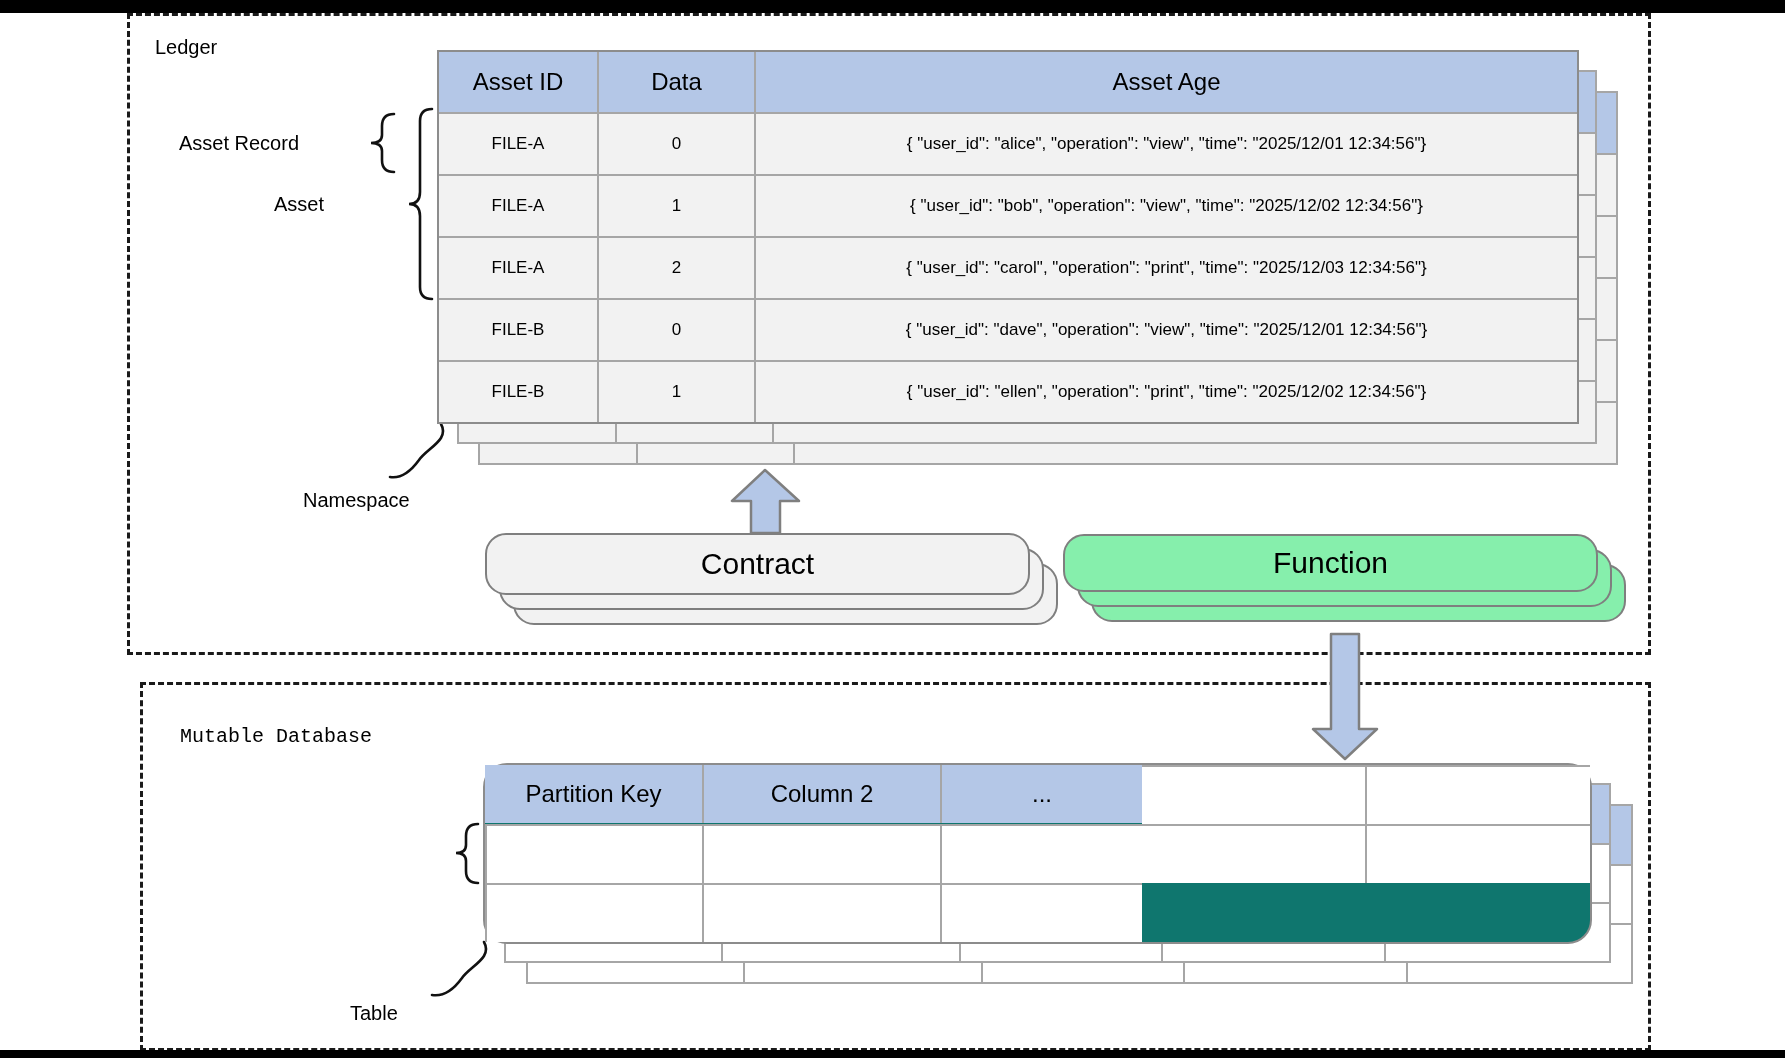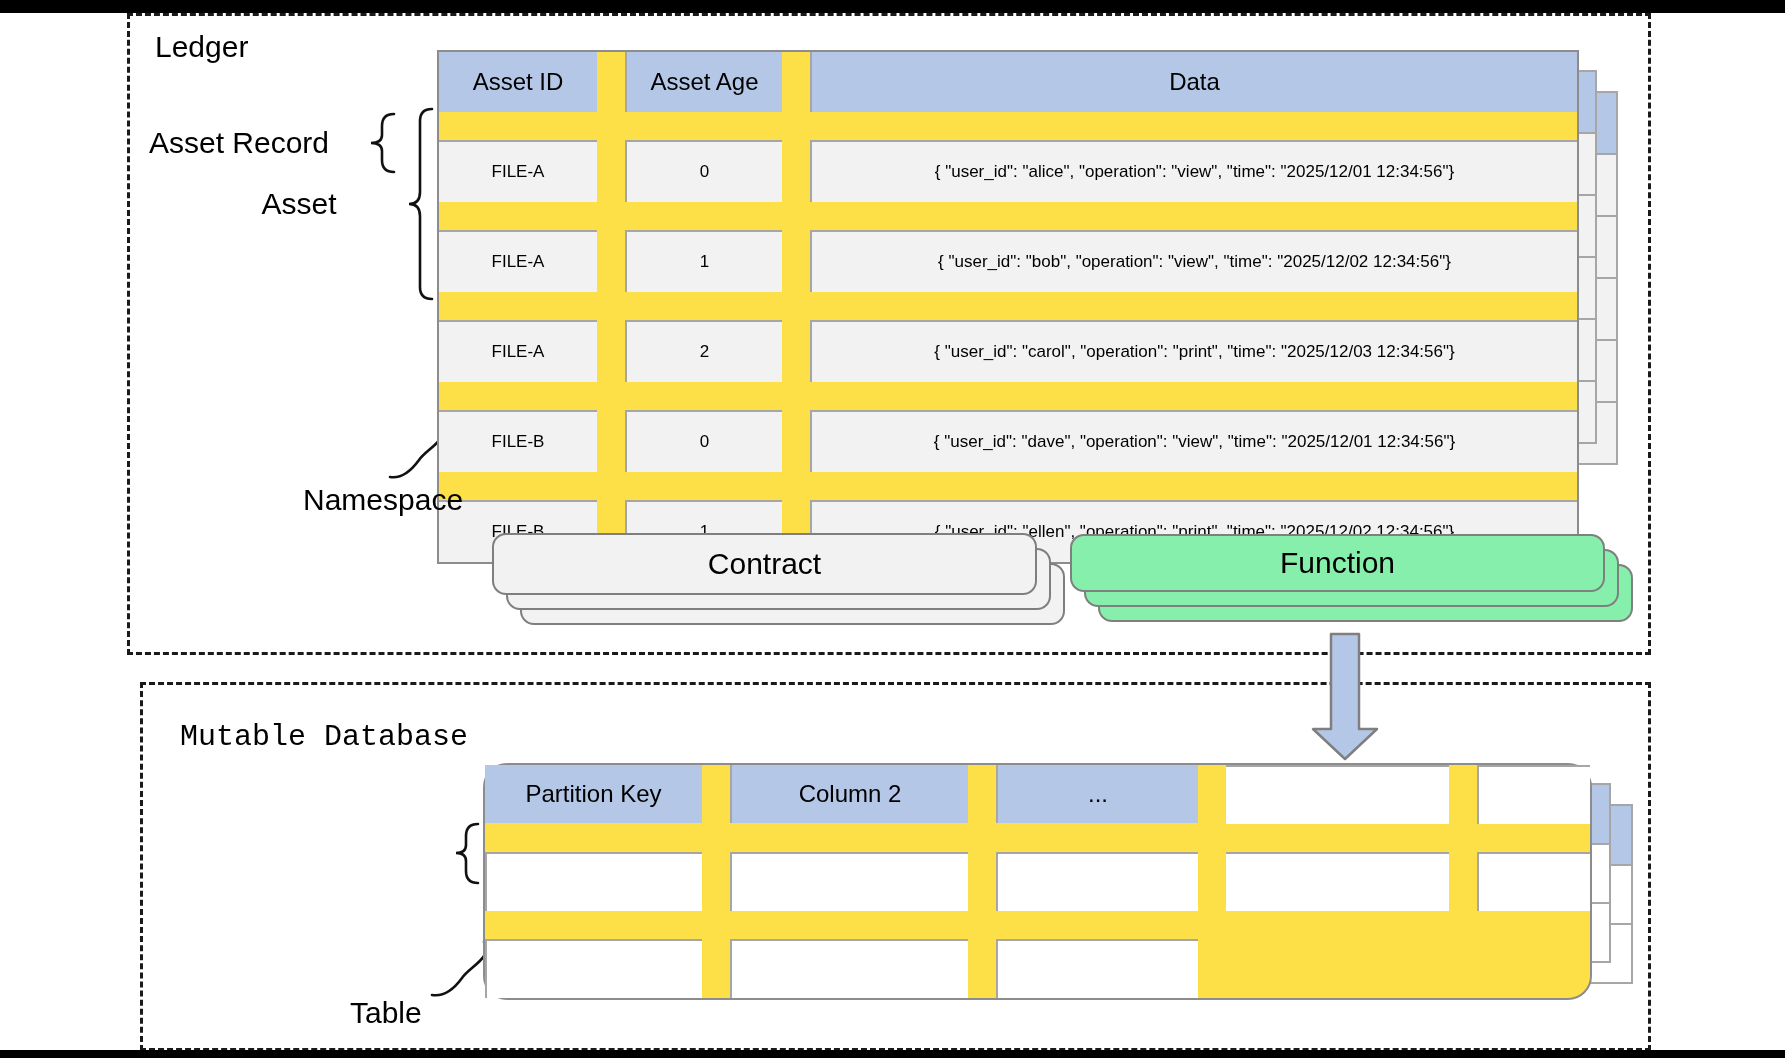--- a/index.html
+++ b/index.html
@@ -17,47 +17,47 @@
     font-family:"Liberation Sans", sans-serif;color:#000;
   }
   .bar{position:absolute;left:0;width:1785px;background:#000;z-index:6;}
   .bar.top{top:0;height:13px;}
   .bar.bottom{top:1050px;height:8px;}
 
   .dashed-box{position:absolute;border:3px dashed var(--dashed-border);background:transparent;z-index:1;}
   .ledger-box{left:127px;top:13px;width:1518px;height:636px;}
   .mutable-box{left:140px;top:682px;width:1505px;height:363px;}
 
-  .lbl{position:absolute;font-size:30px;line-height:34px;white-space:nowrap;z-index:4;}
+  .lbl{position:absolute;font-size:20px;line-height:34px;white-space:nowrap;z-index:4;}
   .lbl.right{text-align:center;}
 
   svg.overlay{position:absolute;left:0;top:0;z-index:2;}
   .sheet-body{fill:var(--sheet-grey);stroke:var(--grid-line);stroke-width:2;}
   .sheet-body.white{fill:#ffffff;}
   .sheet-head{fill:var(--header-blue);stroke:var(--grid-line);stroke-width:2;}
   .sheet-line{stroke:var(--grid-line);stroke-width:2;fill:none;}
   .arrow{fill:var(--arrow-blue);stroke:var(--box-border);stroke-width:2.5;stroke-linejoin:round;}
   .ink{fill:none;stroke:#111;stroke-width:2.6;stroke-linecap:round;}
 
   
-  .dtable{position:absolute;display:grid;border:2px solid var(--outer-border);z-index:3;background:#fde047;gap:28px;}
+  .dtable{position:absolute;display:grid;border:2px solid var(--outer-border);z-index:3;background:#0f766e;}
   .dtable .cell{display:flex;align-items:center;justify-content:center;overflow:hidden;white-space:nowrap;}
   .dtable .cell.cl{border-left:2px solid var(--grid-line);}
   .dtable .cell.rt{border-top:2px solid var(--grid-line);}
   .dtable .hcell{background:var(--header-blue);font-size:24px;}
   .ledger-table{left:437px;top:50px;width:1138px;grid-template-columns:158px 157px 1fr;}
   .ledger-table .hcell{height:60px;}
   .ledger-table .bcell{height:60px;background:var(--sheet-grey);font-size:17px;}
   .mutable-table{left:483px;top:763px;width:1105px;grid-template-columns:217px 238px 202px 223px 1fr;border-radius:24px;}
   .mutable-table .hcell{height:58px;}
   .mutable-table .bcell{height:57px;background:#ffffff;}
 
   
   .stack{position:absolute;z-index:3;}
-  .stack .layer{position:absolute;border:2px solid var(--box-border);border-radius:14px;margin-left:7px;}
+  .stack .layer{position:absolute;border:2px solid var(--box-border);border-radius:21px;}
   .stack .layer.l3{left:28px;top:30px;}
   .stack .layer.l2{left:14px;top:15px;}
   .stack .layer.main{left:0;top:0;display:flex;align-items:center;justify-content:center;font-size:30px;}
   .contract-stack{left:485px;top:533px;}
   .contract-stack .layer{width:541px;height:58px;background:var(--sheet-grey);}
   .function-stack{left:1063px;top:534px;}
   .function-stack .layer{width:531px;height:54px;background:#86efac;}
 </style>
 </head>
 <body>
@@ -131,22 +131,22 @@
 
   <div class="lbl" style="left:155px;top:30px;">Ledger</div>
   <div class="lbl right" style="left:120px;top:126px;width:238px;">Asset Record</div>
   <div class="lbl right" style="left:200px;top:187px;width:198px;">Asset</div>
   <div class="lbl" style="left:303px;top:483px;">Namespace</div>
   <div class="lbl" style="left:180px;top:720px;font-family:Liberation Mono, monospace;">Mutable Database</div>
   <div class="lbl" style="left:350px;top:996px;">Table</div>
 
   <div class="dtable ledger-table">
     <div class="cell hcell">Asset ID</div>
+    <div class="cell hcell cl">Data</div>
     <div class="cell hcell cl">Asset Age</div>
-    <div class="cell hcell cl">Data</div>
 
     <div class="cell bcell rt">FILE-A</div>
     <div class="cell bcell rt cl">0</div>
     <div class="cell bcell rt cl">{ "user_id": "alice", "operation": "view", "time": "2025/12/01 12:34:56"}</div>
 
     <div class="cell bcell rt">FILE-A</div>
     <div class="cell bcell rt cl">1</div>
     <div class="cell bcell rt cl">{ "user_id": "bob", "operation": "view", "time": "2025/12/02 12:34:56"}</div>
 
     <div class="cell bcell rt">FILE-A</div>

